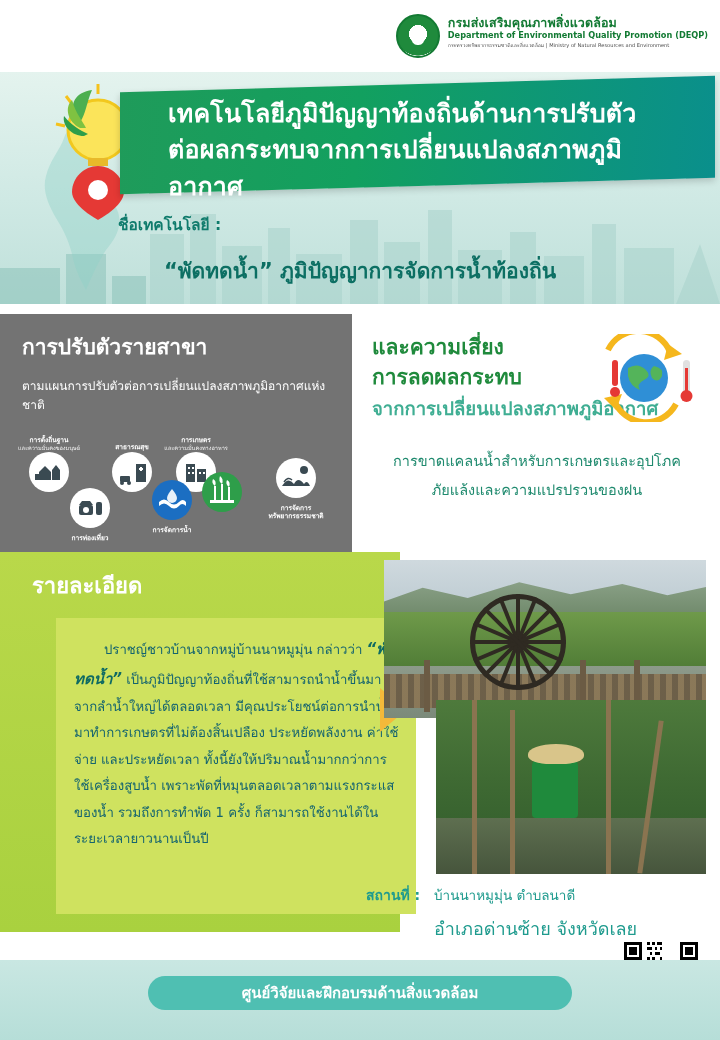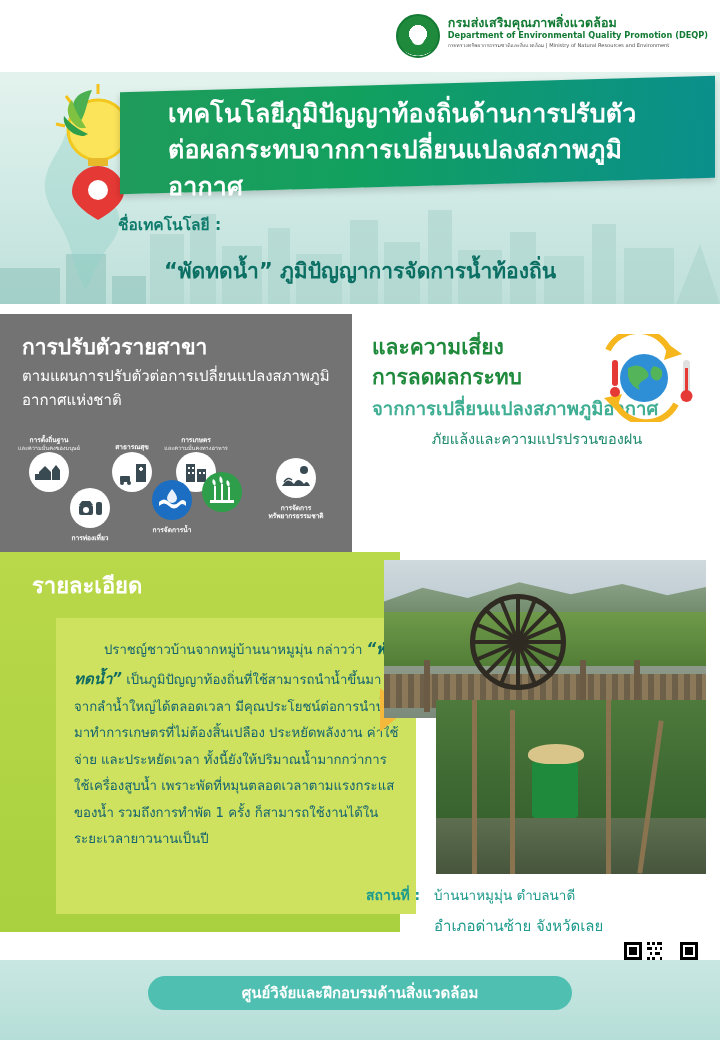--- a/index.html
+++ b/index.html
@@ -95,21 +95,21 @@
     position: absolute; left: 0; top: 314px; width: 352px; height: 238px;
     background: #737373;
     padding: 18px 16px 0 22px; color: #ffffff;
   }
   .panel-right {
     position: absolute; left: 352px; top: 314px; width: 368px; height: 238px;
     background: #ffffff;
     padding: 18px 18px 0 20px;
   }
   .pl-h1 { font-size: 21px; font-weight: bold; line-height: 1.5; }
-  .pl-p { font-size: 15px; line-height: 1.6; margin-top: 0; }
+  .pl-p { font-size: 12px; line-height: 1.6; margin-top: 13px; }
 
   .icon-row {
     position: absolute; left: 14px; bottom: 8px; width: 330px; height: 108px;
   }
   .sector-group { position: absolute; text-align: center; }
   .sector-cap {
     font-size: 6.6px; color: #ffffff; font-weight: bold; line-height: 1.25;
   }
   .sector-cap .sub { font-weight: normal; font-size: 5.6px; opacity: .95; }
   .circ {
@@ -190,21 +190,21 @@
   .ph2-farmer-body { position:absolute; left: 96px; top: 58px; width: 46px; height: 60px; background:#1f8a3c; border-radius: 8px 8px 4px 4px; }
   .ph2-hat { position:absolute; left: 92px; top: 44px; width: 56px; height: 20px; background:#d9c58a; border-radius: 50% 50% 40% 40%; }
   .ph2-pole { position:absolute; width: 5px; background:#8a7450; }
 
   
   .loc-label {
     position: absolute; left: 366px; top: 884px;
     font-size: 14px; font-weight: bold; color: #1f9b8e;
   }
   .loc-l1 { position: absolute; left: 434px; top: 884px; font-size: 13.5px; color: #1f9b8e; }
-  .loc-l2 { position: absolute; left: 434px; top: 914px; font-size: 15px; color: #1f9b8e; }
+  .loc-l2 { position: absolute; left: 434px; top: 914px; font-size: 18px; color: #1f9b8e; }
 
   
   .qr-wrap { position: absolute; left: 620px; top: 938px; width: 82px; height: 82px; background:#ffffff; padding:4px; }
   .qr { width: 74px; height: 74px; }
   .qr-cap { position: absolute; left: 616px; top: 1024px; width: 92px; text-align:center; font-size: 8px; color:#1f9b8e; }
 
   
   .footer-band {
     position: absolute; left: 0; top: 960px; width: 720px; height: 80px;
     background: linear-gradient(180deg,#c9e7e2 0%, #b6ded8 100%);
@@ -408,20 +408,21 @@
         </div>
       </div>
 
     </div>
   </div>
 
   <div class="panel-right">
     <div class="pr-h1">และความเสี่ยง</div>
     <div class="pr-h1">การลดผลกระทบ</div>
     <div class="pr-h2">จากการเปลี่ยนแปลงสภาพภูมิอากาศ</div>
+    <div class="pr-body">การขาดแคลนน้ำสำหรับการเกษตรและอุปโภค</div>
     <div class="pr-body" style="margin-top:4px;">ภัยแล้งและความแปรปรวนของฝน</div>
 
     <svg class="globe-icon" viewBox="0 0 108 88">
       <path d="M18 16 a34 34 0 0 1 62 2" stroke="#f5b71d" stroke-width="6" fill="none"></path>
       <polygon points="78,10 92,20 74,26" fill="#f5b71d"></polygon>
       <path d="M86 70 a34 34 0 0 1 -62 -4" stroke="#f5b71d" stroke-width="6" fill="none"></path>
       <polygon points="26,76 14,64 32,60" fill="#f5b71d"></polygon>
       <circle cx="54" cy="44" r="24" fill="#2f8fd6"></circle>
       <path d="M38 34 q10 -6 18 2 q6 6 -2 10 q-8 4 -4 10 q-10 -4 -12 -14 z" fill="#54b45a"></path>
       <path d="M64 32 q10 2 8 10 q-4 8 -10 2 q-4 -8 2 -12z" fill="#54b45a"></path>

